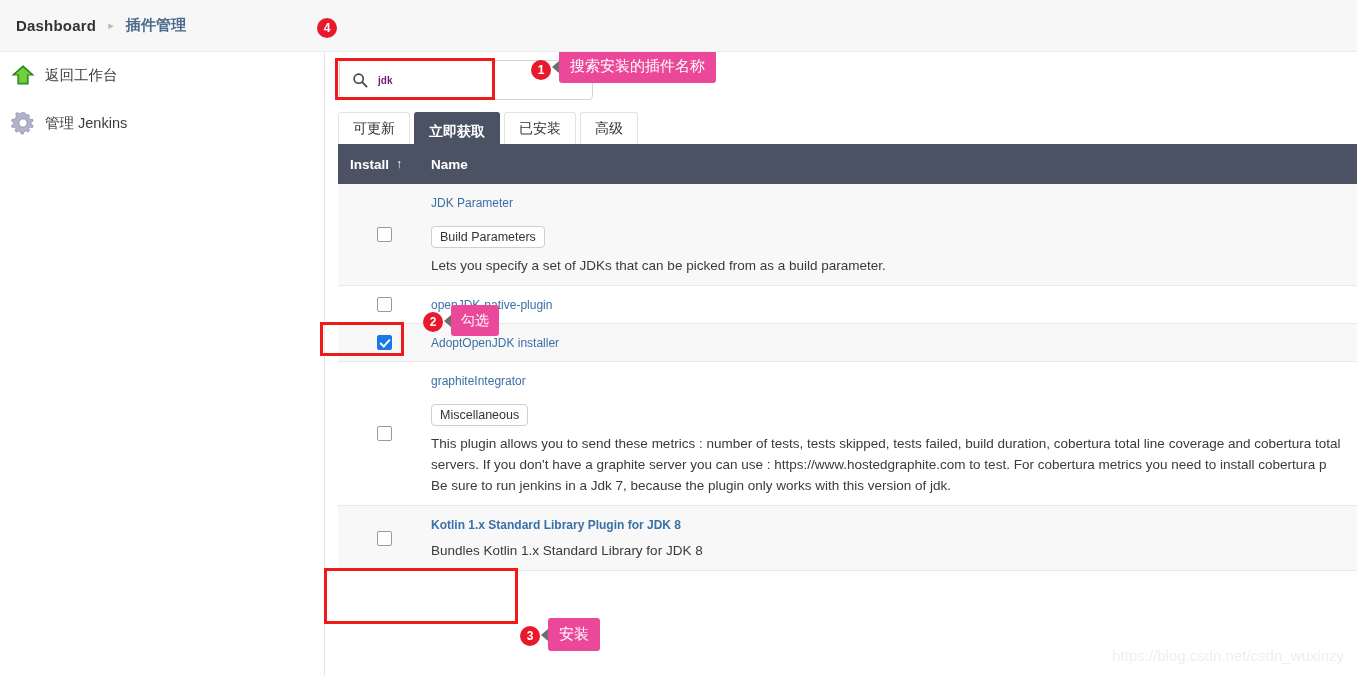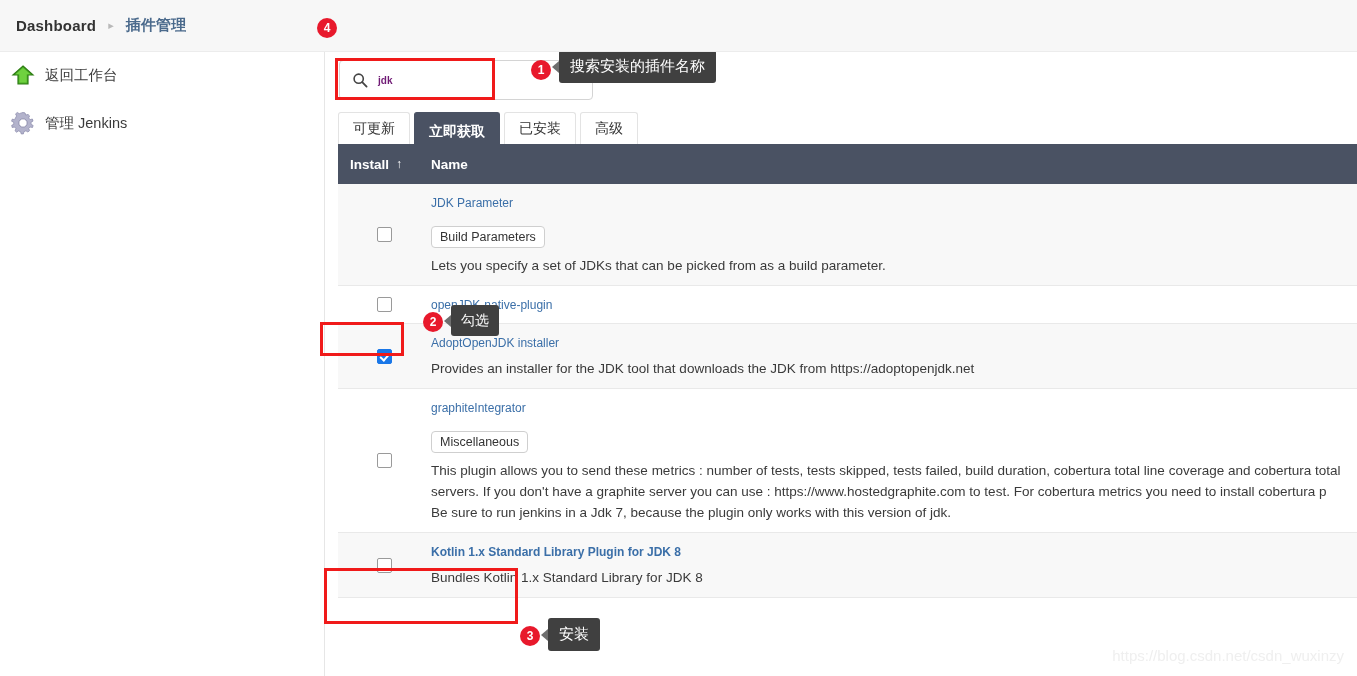--- a/index.html
+++ b/index.html
@@ -130,21 +130,21 @@
     border: none; border-radius: 3px;
     padding: 0 18px; height: 32px;
     display: flex; align-items: center; justify-content: center;
     cursor: pointer;
     font-family: inherit;
   }
   .btn.secondary { margin-left: 28px; }
   .upd-text { font-size: 14px; color: #3c3c3c; margin: 0 12px 0 14px; white-space: nowrap; }
   .tip {
     position: absolute;
-    background: #404040; color: #fff;
+    background: #ec4899; color: #fff;
     font-size: 15px;
     padding: 6px 11px 7px 11px;
     border-radius: 3px;
     white-space: nowrap;
     line-height: 20px;
   }
   .tip.sm { font-size: 14px; padding: 5px 10px 6px 10px; }
   .tip::before {
     content: ""; position: absolute;
     left: -7px; top: 50%; margin-top: -6px;
@@ -257,21 +257,20 @@
           <a class="pname">openJDK-native-plugin</a>
         </div>
       </div>
 
       <div class="prow alt">
         <div class="cell-cb">
           <span class="cb checked"></span>
         </div>
         <div class="cell-main">
           <a class="pname">AdoptOpenJDK installer</a>
-          <div class="pdesc">Provides an installer for the JDK tool that downloads the JDK from https://adoptopenjdk.net</div>
         </div>
       </div>
 
       <div class="prow">
         <div class="cell-cb">
           <span class="cb"></span>
         </div>
         <div class="cell-main">
           <a class="pname">graphiteIntegrator</a>
           <div><span class="badge">Miscellaneous</span></div>

